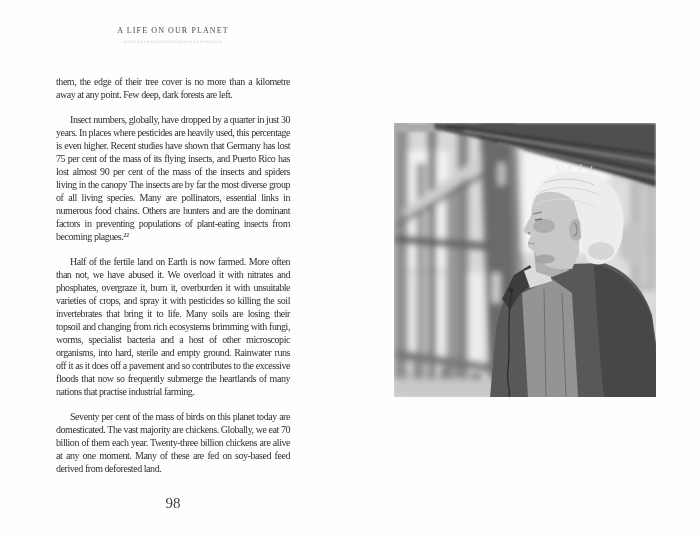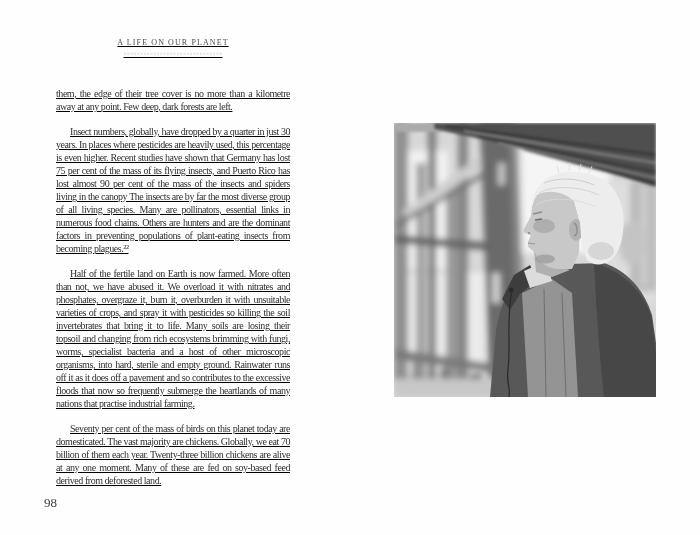--- a/index.html
+++ b/index.html
@@ -1,37 +1,37 @@
 <!DOCTYPE html>
 <html><head>
 <meta charset="utf-8">
 <style>
   html,body{margin:0;padding:0;background:#ffffff;}
   .spread{
     position:relative;width:700px;height:535px;background:#fefefe;
     overflow:hidden;font-family:"Liberation Serif","DejaVu Serif",serif;
   }
-  .left-page{position:absolute;left:44px;top:38px;width:258px;text-decoration:underline;}
+  .left-page{position:absolute;left:44px;top:26px;width:258px;}
   .running-header{
     text-align:center;font-size:8px;line-height:10px;letter-spacing:1.1px;
     color:#4a4a4a;white-space:nowrap;
   }
   .ornament{
     text-align:center;font-size:5.5px;line-height:5px;height:6px;margin-top:4px;
     letter-spacing:0.2px;color:#bdbdbd;white-space:nowrap;overflow:hidden;
   }
   .body-text{margin-top:17px;height:430px;overflow:hidden;}
   .body-text p{
     margin:12px;font-size:10px;line-height:13px;letter-spacing:-0.45px;
     color:#332f2c;text-align:justify;text-indent:14px;
   }
   .body-text p.no-indent{text-indent:0;}
   .page-number{
-    position:absolute;left:44px;top:495px;width:258px;
-    font-size:13px;color:#3d3d3d;
+    position:absolute;left:44px;top:495px;width:258px;text-align:center;
+    font-size:15px;color:#3d3d3d;
   }
   .photo{
     position:absolute;left:394px;top:123px;width:262px;height:274px;margin:0;
   }
   .photo svg{display:block;width:262px;height:274px;}
 </style>
 </head>
 <body>
 
 <div class="spread">

